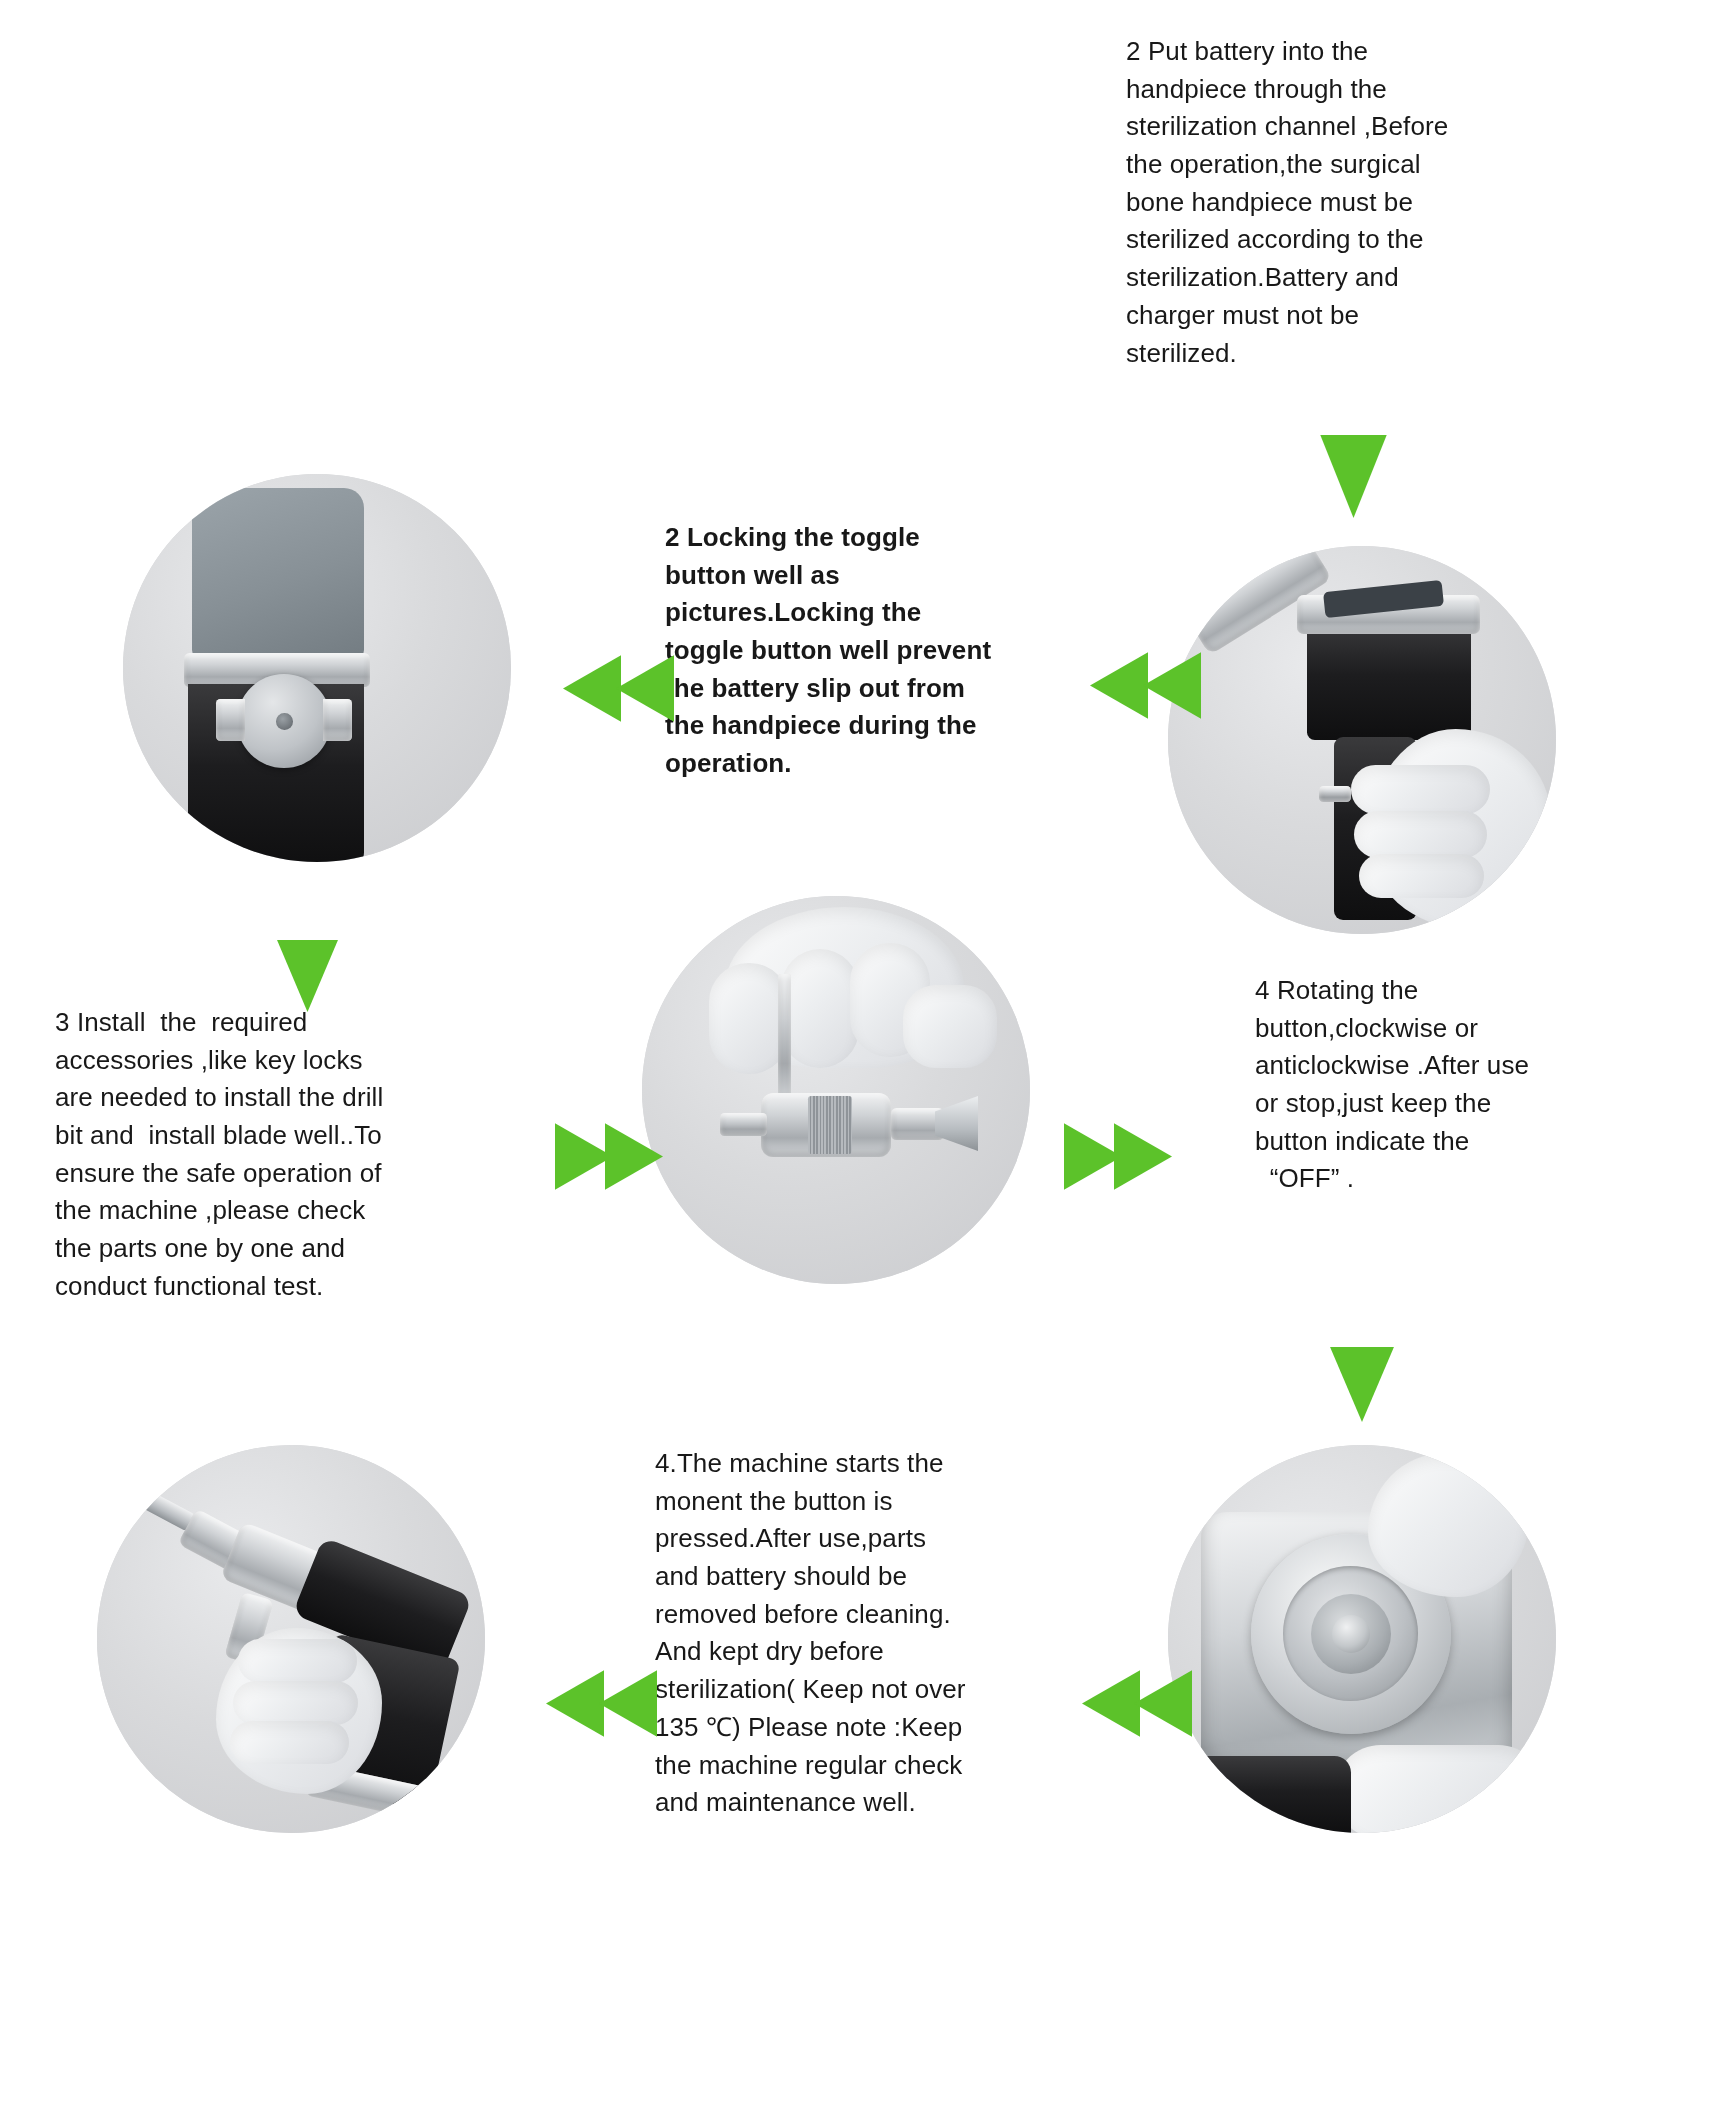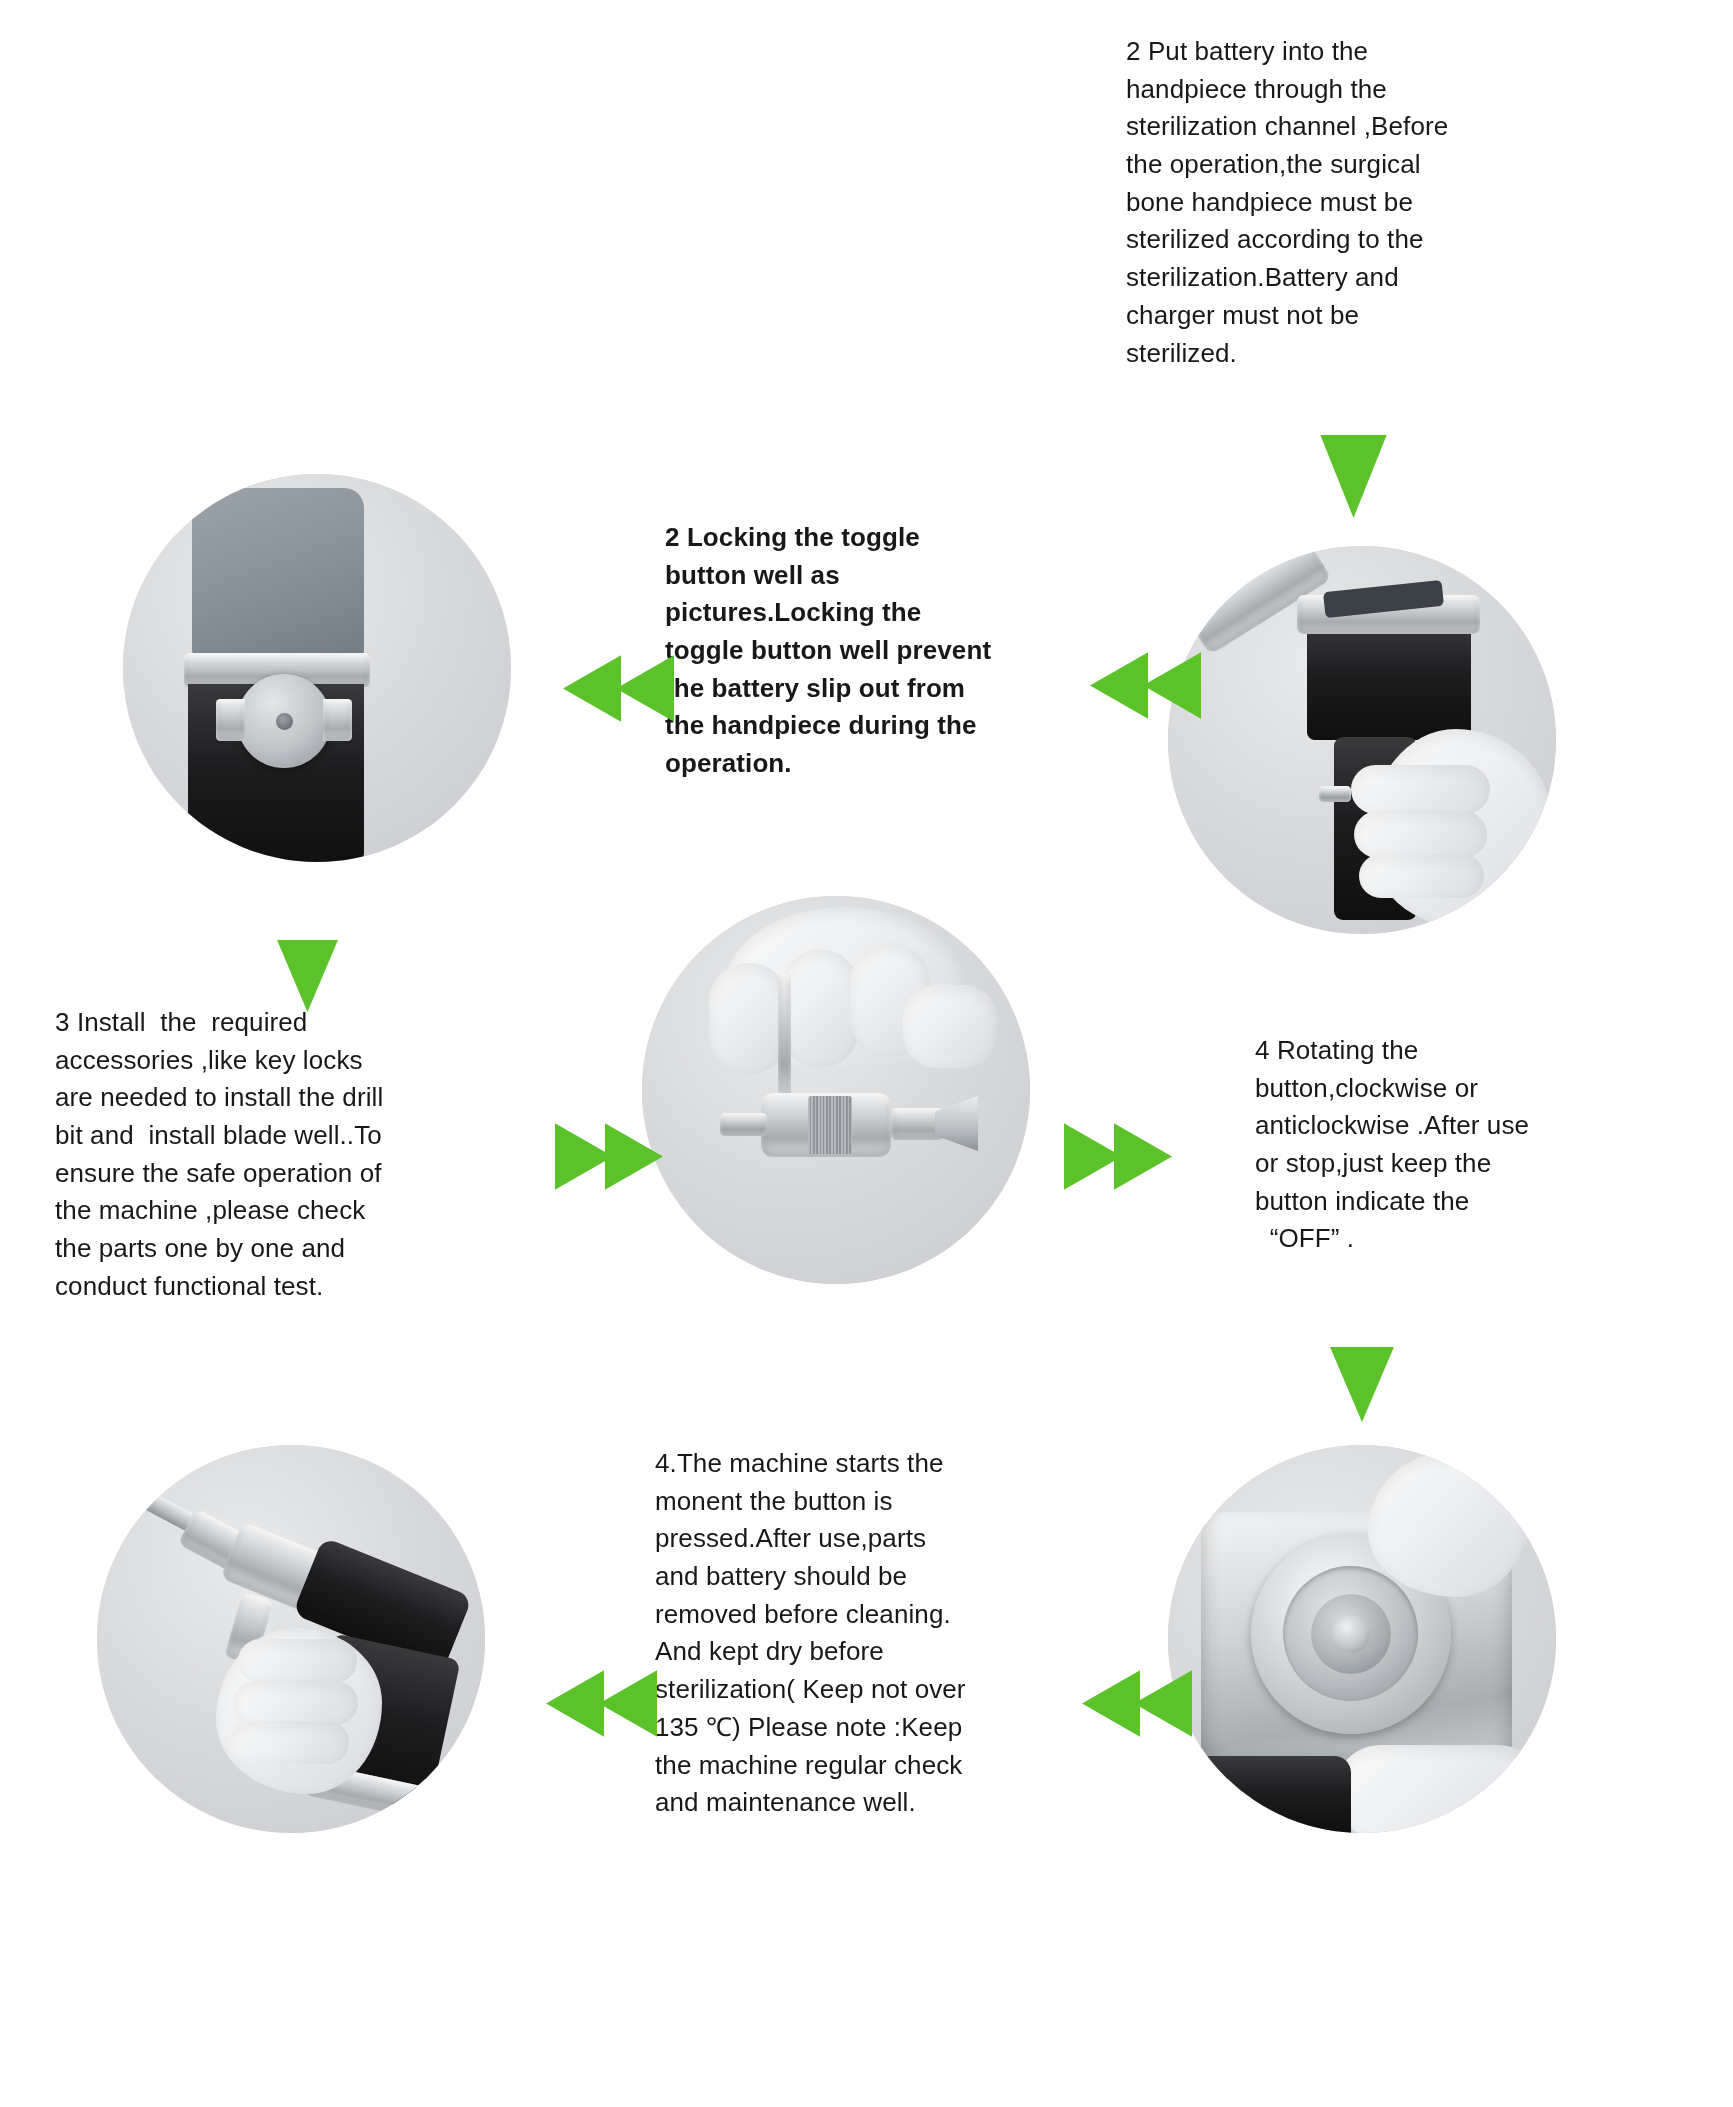--- a/index.html
+++ b/index.html
@@ -97,21 +97,21 @@
 
 <div class="step-text" id="text-step-3" style="left:55px; top:1004px; width:488px;">3 Install  the  required
 accessories ,like key locks
 are needed to install the drill
 bit and  install blade well..To
 ensure the safe operation of
 the machine ,please check
 the parts one by one and
 conduct functional test.</div>
 
-<div class="step-text" id="text-step-4" style="left:1255px; top:1032px; width:444px;">4 Rotating the
+<div class="step-text" id="text-step-4" style="left:1255px; top:972px; width:444px;">4 Rotating the
 button,clockwise or
 anticlockwise .After use
 or stop,just keep the
 button indicate the
   “OFF” .</div>
 
 <div class="step-text" id="text-step-5" style="left:655px; top:1445px; width:455px;">4.The machine starts the
 monent the button is
 pressed.After use,parts
 and battery should be

